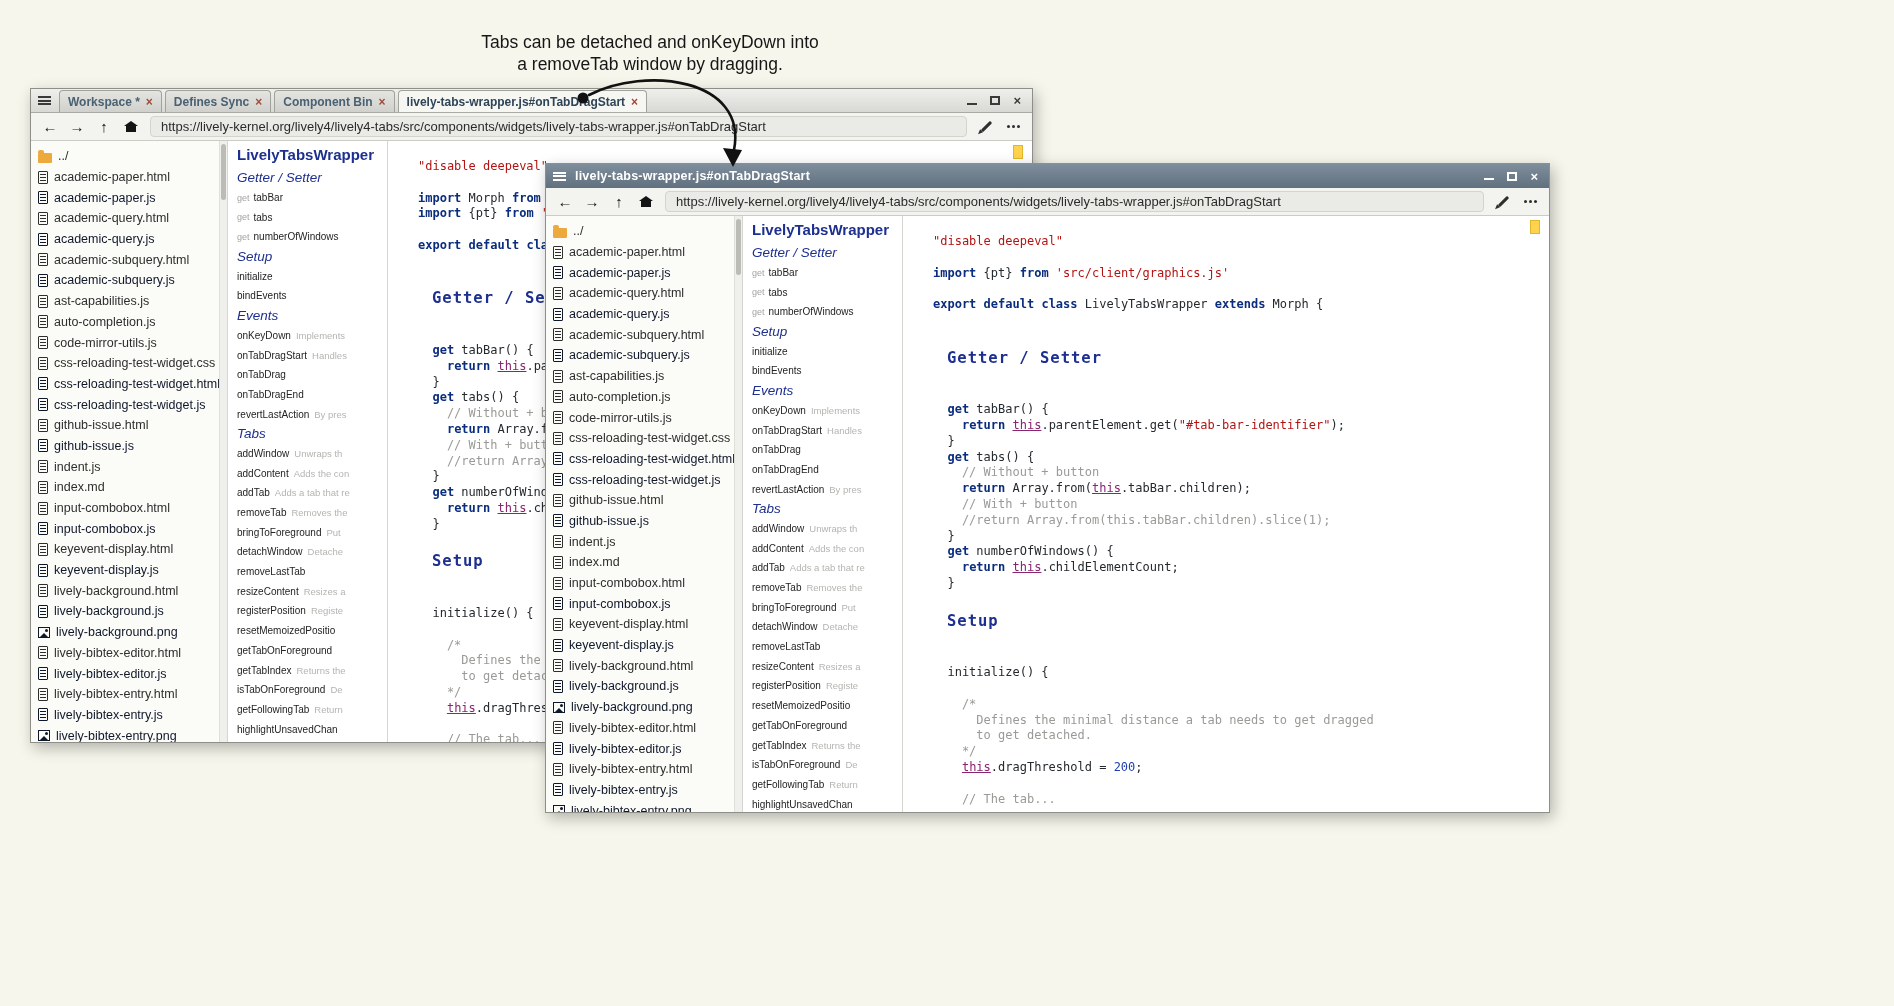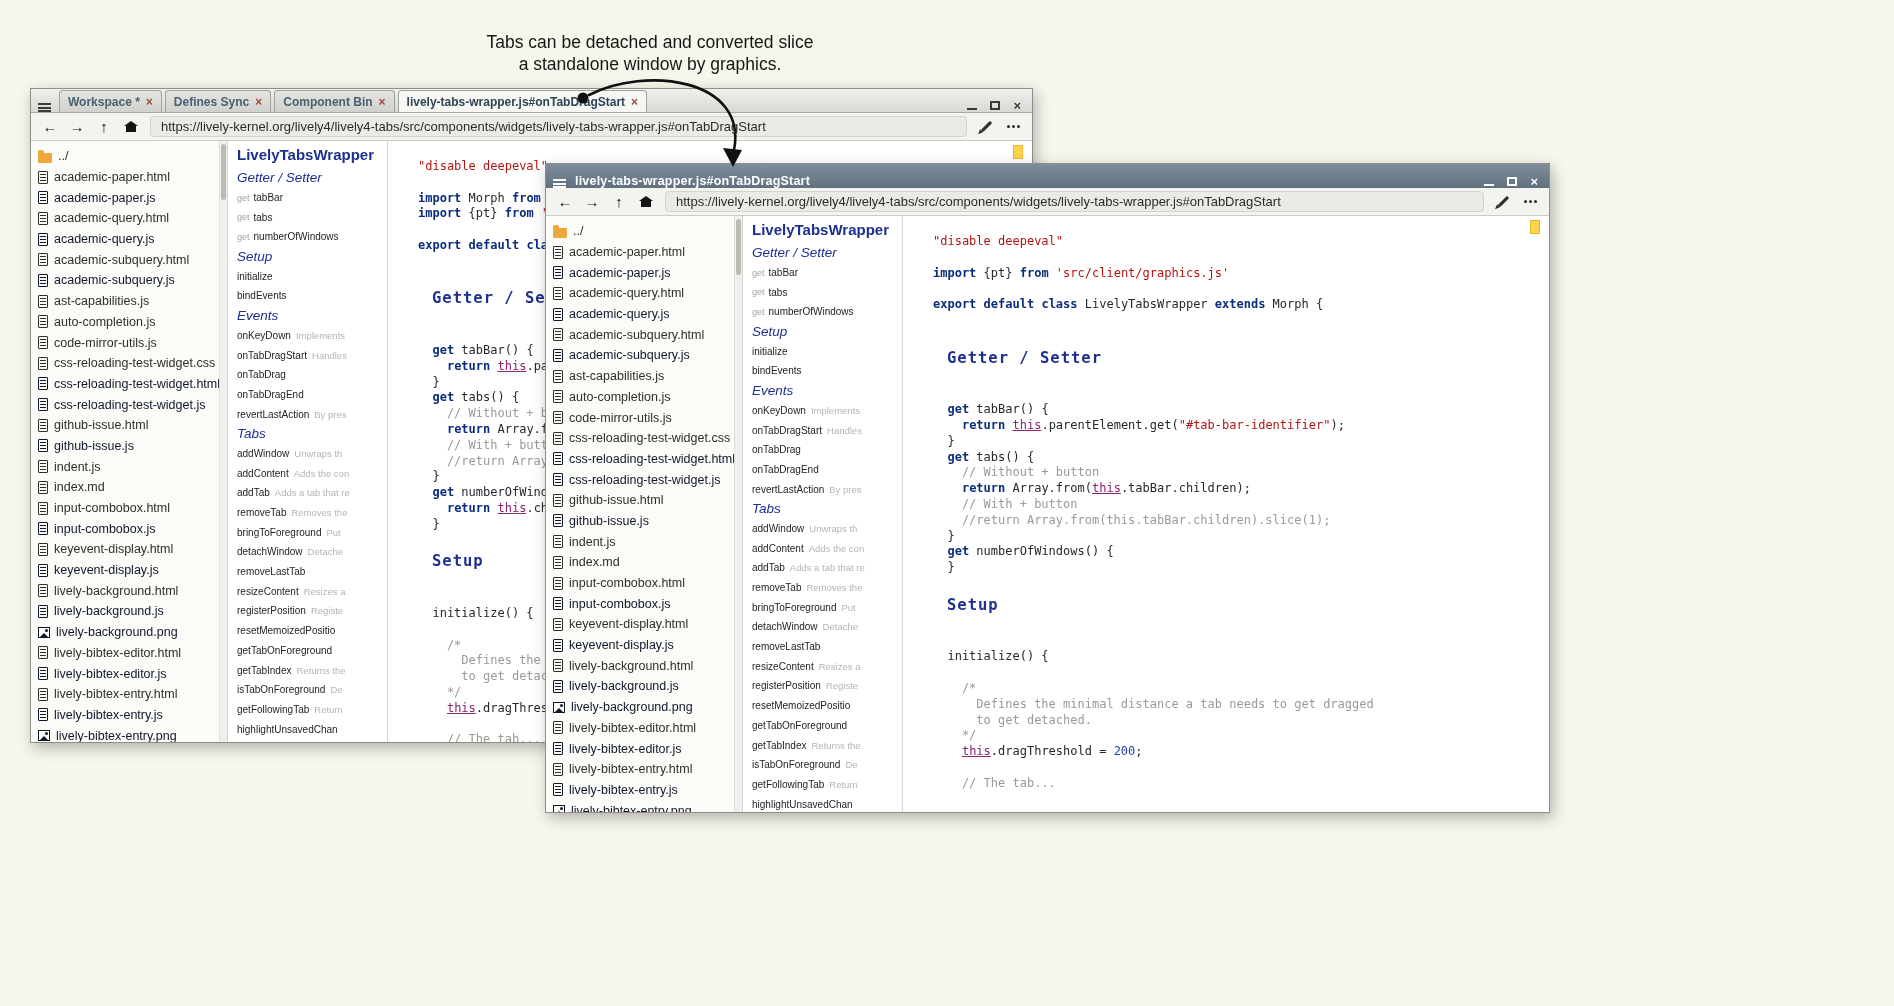--- a/index.html
+++ b/index.html
@@ -7,21 +7,21 @@
 body{background:var(--page-bg,#f7f6ec);font-family:"Liberation Sans","DejaVu Sans",sans-serif;position:relative;overflow:hidden;}
 
 .annotation{position:absolute;left:300px;top:31px;width:700px;text-align:center;font-size:17.5px;line-height:22px;color:#161616;}
 
 .arrow-overlay{position:absolute;left:0;top:0;z-index:60;pointer-events:none;}
 
 .window{position:absolute;border:1px solid #8f8f8a;box-shadow:3px 5px 14px rgba(0,0,0,.28);display:flex;flex-direction:column;background:#fff;}
 #window1{left:30px;top:88px;width:1003px;height:655px;z-index:1;}
 #window2{left:545px;top:163px;width:1005px;height:650px;z-index:2;}
 
-.titlebar{height:24px;flex:0 0 24px;display:flex;align-items:flex-end;padding:0 7px;}
+.titlebar{height:24px;flex:0 0 24px;display:flex;align-items:center;padding:0 7px;}
 .titlebar-light{background:linear-gradient(#efefec,#d8d8d4);border-bottom:1px solid #aaaaa5;color:#3a3a3a;}
 .titlebar-dark{background:linear-gradient(#7e8e9d,#60707f);color:#fff;gap:9px;}
 .win-title{font-size:12.5px;font-weight:bold;letter-spacing:.2px;}
 
 .hamburger-icon{width:13px;height:9px;border-top:2px solid currentColor;border-bottom:2px solid currentColor;position:relative;flex:0 0 13px;}
 .hamburger-icon::after{content:"";position:absolute;left:0;right:0;top:1.5px;height:2px;background:currentColor;}
 
 .tabbar{display:flex;align-items:flex-end;align-self:flex-end;height:22px;margin-left:8px;flex:1;min-width:0;overflow:hidden;}
 .tab{height:22px;display:flex;align-items:center;gap:6px;padding:0 8px;background:linear-gradient(#e4e4e1,#d0d0cc);border:1px solid #a2a29d;border-bottom:none;border-radius:4px 4px 0 0;font-size:12px;font-weight:bold;color:#4a6173;margin-right:3px;white-space:nowrap;}
 .tab.active{background:#f6f6f3;color:#2f4456;}
@@ -73,22 +73,22 @@
 .t-str{color:var(--string-red,#b31412);}
 .t-com{color:var(--comment-gray,#9a9a96);}
 .t-th{color:var(--this-purple,#8b2471);text-decoration:underline;}
 .t-num{color:var(--number-blue,#1f3fae);}
 .yellow-marker{position:absolute;top:4px;right:9px;width:10px;height:14px;background:var(--marker-yellow,#ffd34d);border:1px solid #e0b62a;}
 </style>
 </head>
 <body>
 
 <div class="annotation">
-  <div>Tabs can be detached and converted slice</div>
-  <div>a standalone window by graphics.</div>
+  <div>Tabs can be detached and onKeyDown into</div>
+  <div>a removeTab window by dragging.</div>
 </div>
 
 <div id="window1" class="window">
   <div class="titlebar titlebar-light">
     <span class="hamburger-icon"></span>
     <div class="tabbar">
         <div class="tab">
           <span class="tab-label">Workspace *</span>
           <span class="tab-close">×</span>
         </div>
@@ -656,20 +656,21 @@
           <div class="code-line"><span class="t-pl">  </span><span class="t-kw">get</span><span class="t-pl"> tabBar() {</span></div>
           <div class="code-line"><span class="t-pl">    </span><span class="t-kw">return</span><span class="t-pl"> </span><span class="t-th">this</span><span class="t-pl">.parentElement.get(</span><span class="t-str">"#tab-bar-identifier"</span><span class="t-pl">);</span></div>
           <div class="code-line"><span class="t-pl">  }</span></div>
           <div class="code-line"><span class="t-pl">  </span><span class="t-kw">get</span><span class="t-pl"> tabs() {</span></div>
           <div class="code-line"><span class="t-com">    // Without + button</span></div>
           <div class="code-line"><span class="t-pl">    </span><span class="t-kw">return</span><span class="t-pl"> Array.from(</span><span class="t-th">this</span><span class="t-pl">.tabBar.children);</span></div>
           <div class="code-line"><span class="t-com">    // With + button</span></div>
           <div class="code-line"><span class="t-com">    //return Array.from(this.tabBar.children).slice(1);</span></div>
           <div class="code-line"><span class="t-pl">  }</span></div>
           <div class="code-line"><span class="t-pl">  </span><span class="t-kw">get</span><span class="t-pl"> numberOfWindows() {</span></div>
+          <div class="code-line"><span class="t-pl">    </span><span class="t-kw">return</span><span class="t-pl"> </span><span class="t-th">this</span><span class="t-pl">.childElementCount;</span></div>
           <div class="code-line"><span class="t-pl">  }</span></div>
           <div class="code-line"></div>
           <div class="code-line h">Setup</div>
           <div class="code-line"></div>
           <div class="code-line"></div>
           <div class="code-line"><span class="t-pl">  initialize() {</span></div>
           <div class="code-line"></div>
           <div class="code-line"><span class="t-com">    /*</span></div>
           <div class="code-line"><span class="t-com">      Defines the minimal distance a tab needs to get dragged</span></div>
           <div class="code-line"><span class="t-com">      to get detached.</span></div>

